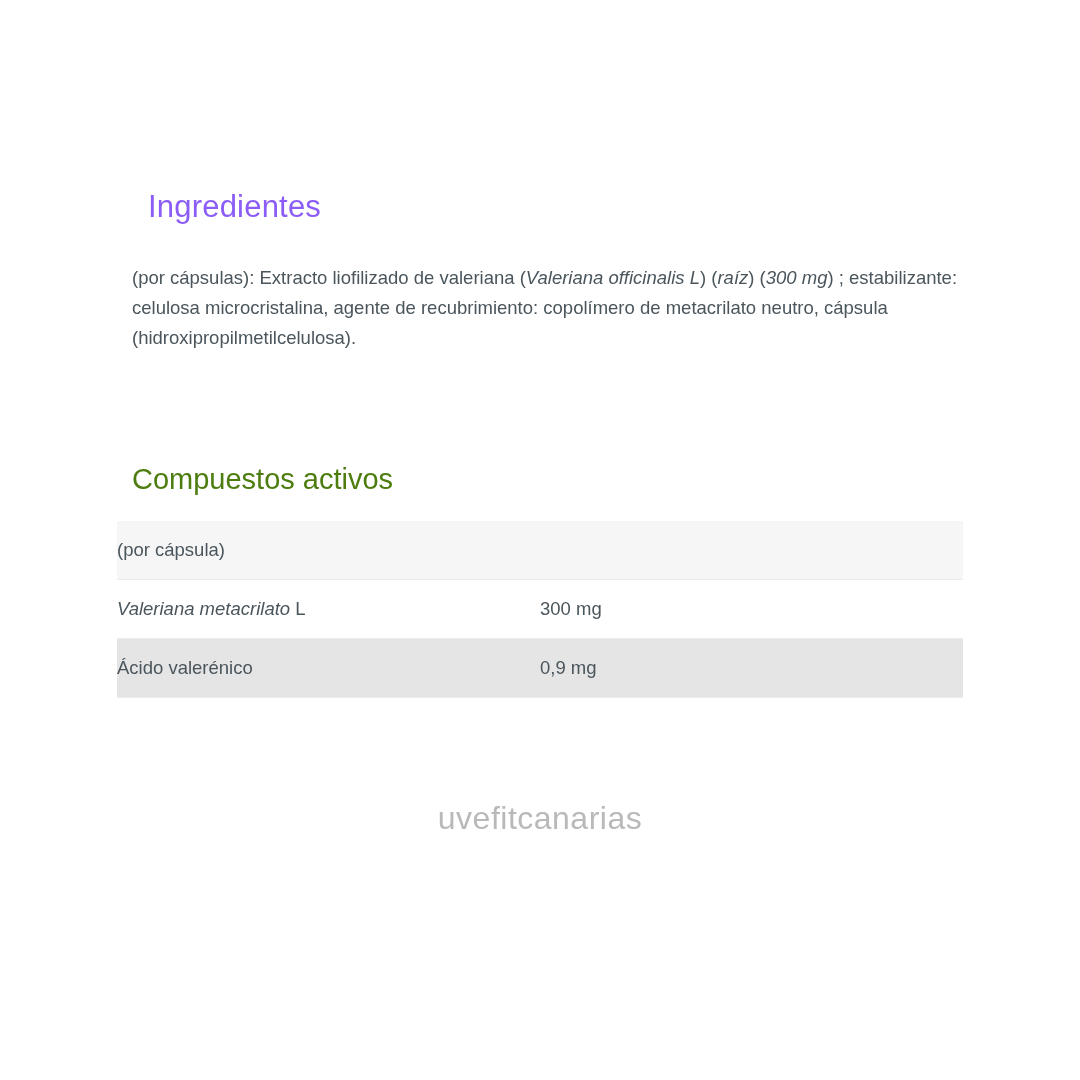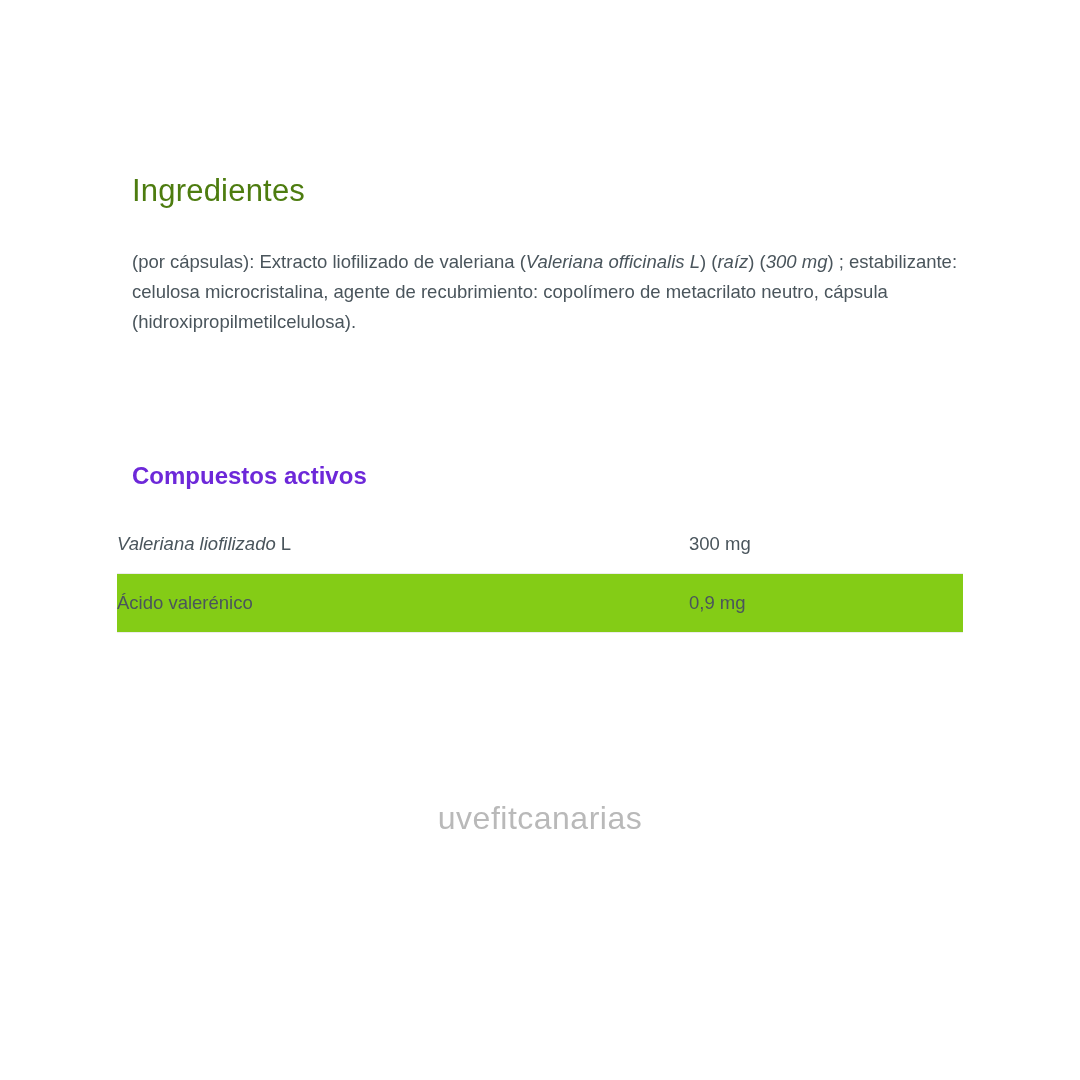--- a/index.html
+++ b/index.html
@@ -24,23 +24,23 @@
   
   .ingredients-section {
     position: absolute;
     left: 132px;
     top: 172px;
     width: 830px;
   }
   .section-heading {
     font-size: 31px;
     font-weight: 400;
-    color: #4d7c0f;
+    color: #8b5cf6;
     letter-spacing: 0.2px;
-    margin: 0;
+    margin: 16px;
     line-height: 1.2;
   }
   .ingredients-body {
     margin-top: 38px;
     font-size: 18.5px;
     line-height: 1.62;
     color: #4a555c;
     max-width: 830px;
   }
   .ingredients-body .it {
@@ -48,23 +48,23 @@
   }
 
   
   .compounds-section {
     position: absolute;
     left: 117px;
     top: 462px;
     width: 846px;
   }
   .compounds-heading {
-    font-size: 24px;
-    font-weight: 700;
-    color: #6d28d9;
+    font-size: 29px;
+    font-weight: 400;
+    color: #4d7c0f;
     margin: 0 0 24px 15px;
     line-height: 1.2;
   }
   table.compounds {
     width: 846px;
     border-collapse: collapse;
     table-layout: fixed;
   }
   table.compounds td {
     font-size: 18.5px;
@@ -77,21 +77,21 @@
     height: 58px;
     padding-left: 17px;
     border-bottom: 1px solid #ececec;
   }
   .row-body td {
     background: #ffffff;
     height: 58px;
     border-bottom: 1px solid #ececec;
   }
   .row-body.alt td {
-    background: #84cc16;
+    background: #e5e5e5;
   }
   .cell-name {
     padding-left: 17px;
   }
   .cell-value {
     padding-left: 10px;
   }
   .col-name { width: 572px; }
   .col-value { width: 274px; }
   .sp-italic { font-style: italic; }
@@ -116,22 +116,25 @@
 
   <section class="ingredients-section">
     <h2 class="section-heading">Ingredientes</h2>
     <p class="ingredients-body"><span>(por cápsulas): Extracto liofilizado de valeriana (</span><span class="it">Valeriana officinalis L</span><span>) (</span><span class="it">raíz</span><span>) (</span><span class="it">300 mg</span><span>) ; estabilizante: celulosa microcristalina, agente de recubrimiento: copolímero de metacrilato neutro, cápsula (hidroxipropilmetilcelulosa).</span></p>
   </section>
 
   <section class="compounds-section">
     <h2 class="compounds-heading">Compuestos activos</h2>
     <table class="compounds">
       <tbody>
+        <tr class="row-head">
+          <td colspan="2">(por cápsula)</td>
+        </tr>
         <tr class="row-body">
-          <td class="cell-name col-name"><span class="sp-italic">Valeriana liofilizado</span><span> L</span></td>
+          <td class="cell-name col-name"><span class="sp-italic">Valeriana metacrilato</span><span> L</span></td>
           <td class="cell-value col-value">300 mg</td>
         </tr>
         <tr class="row-body alt">
           <td class="cell-name col-name"><span>Ácido valerénico</span></td>
           <td class="cell-value col-value">0,9 mg</td>
         </tr>
       </tbody>
     </table>
   </section>
 

